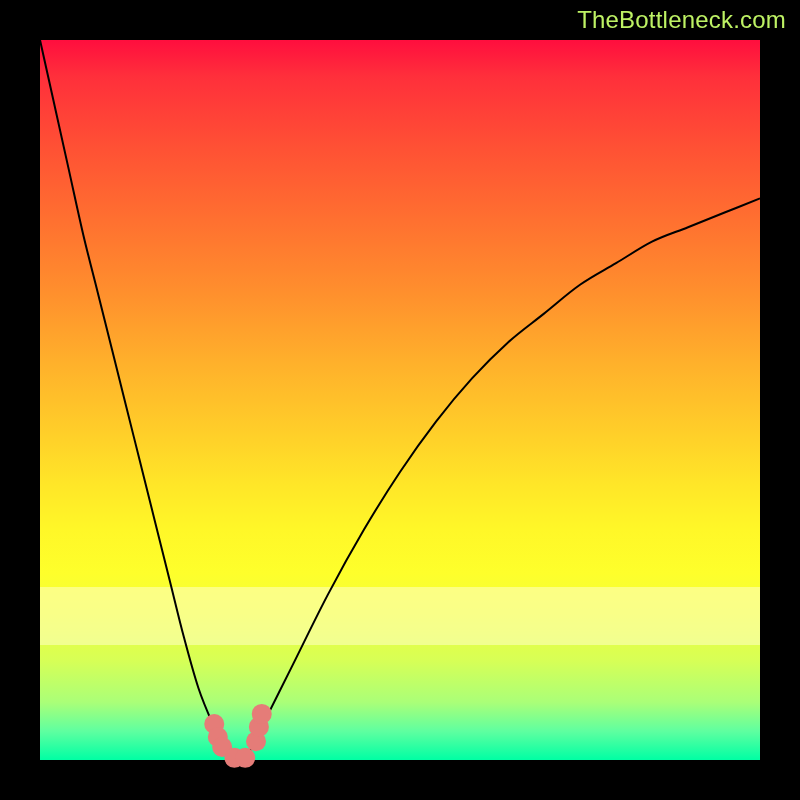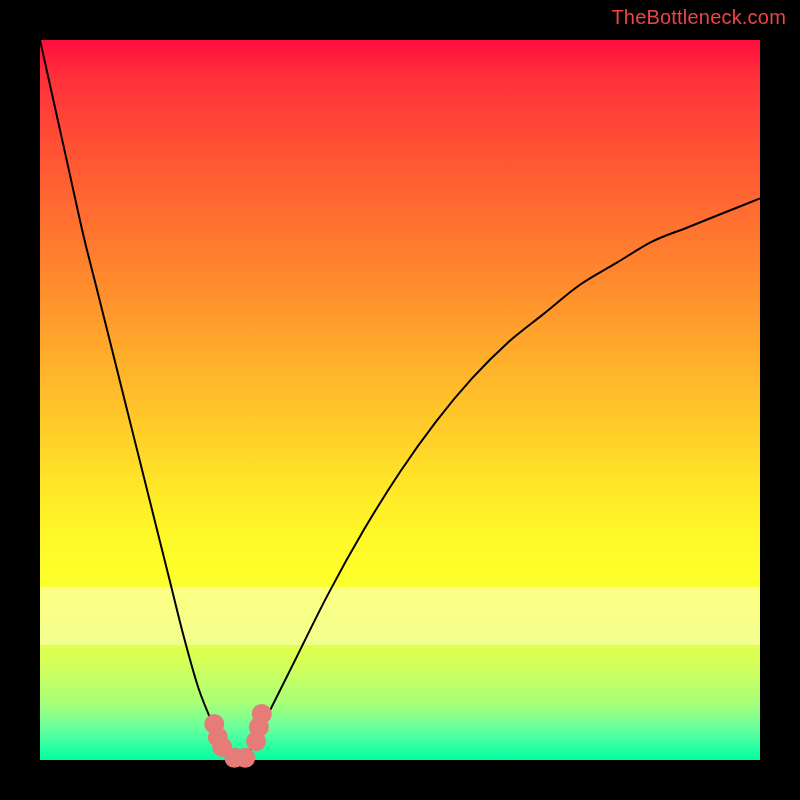--- a/index.html
+++ b/index.html
@@ -47,22 +47,22 @@
   .band {
     position: absolute;
     left: 40px;
     width: 720px;
     background: rgba(255, 255, 200, 0.55);
   }
   .watermark {
     position: absolute;
     top: 6px;
     right: 14px;
-    color: #ef4444;
-    font-size: 20px;
+    color: #bef264;
+    font-size: 24px;
     font-weight: 500;
     letter-spacing: 0.2px;
     user-select: none;
     margin-left: 40px;
   }
   svg.curve {
     position: absolute;
     left: 40px;
     top: 40px;
     width: 720px;

